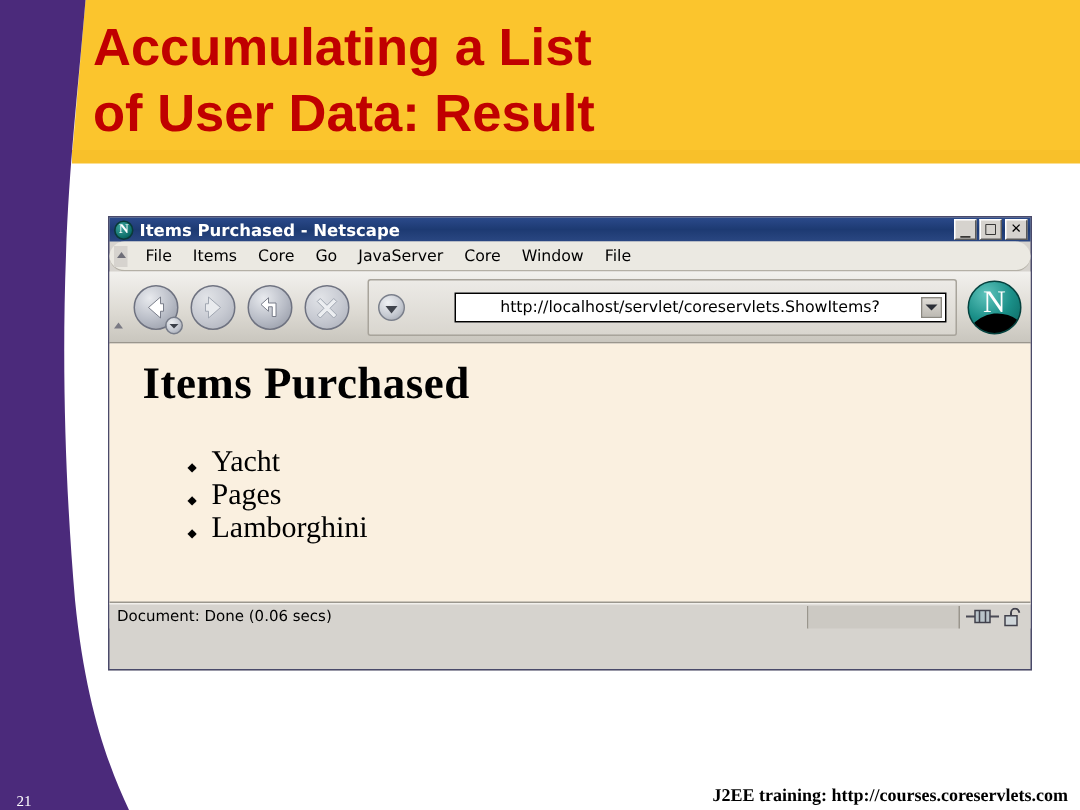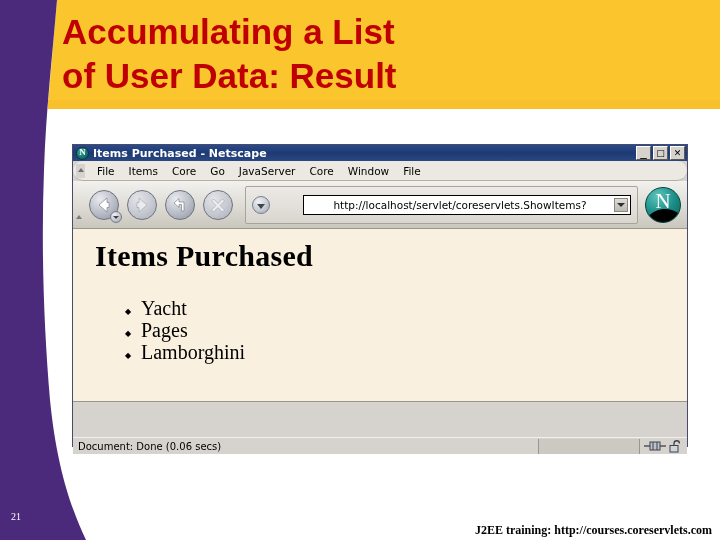--- a/index.html
+++ b/index.html
@@ -359,21 +359,20 @@
   .statusbar {
     height: 17px;
     background: #d6d3ce;
     display: flex;
     align-items: center;
     font-size: 10px;
     font-family: "DejaVu Sans", sans-serif;
     color: #000;
     box-sizing: border-box;
     border-top: 1px solid #f2f0ec;
-    margin-top: 35px;
   }
   .status-text {
     flex: 1 1 auto;
     padding-left: 5px;
     border-right: 1px solid #9a968d;
     height: 15px;
     line-height: 15px;
     white-space: nowrap;
     overflow: hidden;
   }
@@ -389,21 +388,21 @@
     display: flex;
     align-items: center;
     gap: 3px;
     padding: 0 4px;
   }
 
   
   .pagenum {
     position: absolute;
     left: 11px;
-    bottom: 18px;
+    bottom: 0;
     font-family: "Liberation Serif", serif;
     font-size: 10px;
     color: #ffffff;
     z-index: 5;
   }
   .footer-right {
     position: absolute;
     right: 8px;
     bottom: 2px;
     font-family: "Liberation Serif", serif;

